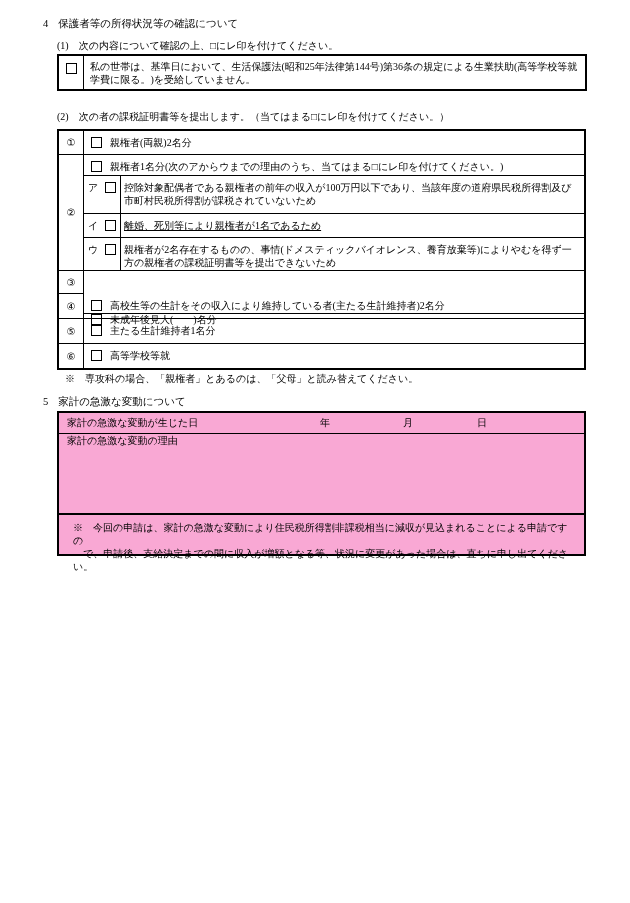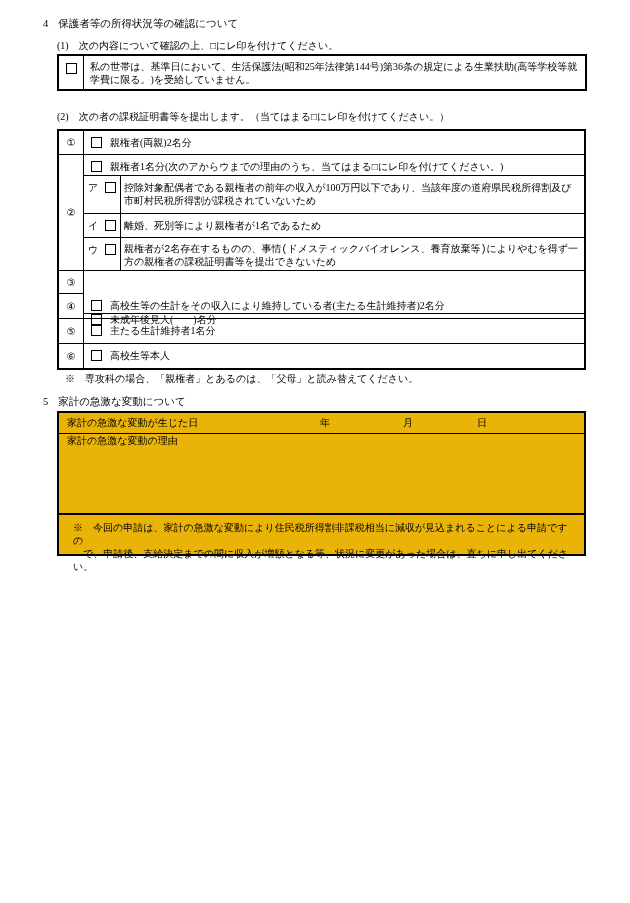--- a/index.html
+++ b/index.html
@@ -40,21 +40,21 @@
   .bb{border-bottom:1px solid #000;}
   .br{border-right:1px solid #000;}
   .numc{grid-column:1;display:flex;align-items:center;justify-content:center;}
   .bodyc{grid-column:2/4;display:flex;align-items:flex-start;gap:8px;padding:5px 4px 0 7px;}
   .letc{grid-column:2;display:flex;gap:7px;padding:5px 0 0 4px;}
   .txtc{grid-column:3;padding:5px 5px 12px 3px;white-space:pre-line;}
 
   
   .tbl5{
     left:57px;top:411px;width:529px;
-    border:2px solid #000;box-sizing:border-box;background:#eab308;
+    border:2px solid #000;box-sizing:border-box;background:#f9a8d4;
   }
   .t5r1{height:20px;border-bottom:1px solid #000;position:relative;line-height:20px;}
   .t5r1 .lbl{position:absolute;left:8px;top:0;}
   .t5r1 .unit{position:absolute;top:0;width:40px;text-align:center;}
   .t5r2{height:79px;border-bottom:2px solid #000;display:flex;align-items:flex-start;padding-left:8px;box-sizing:content-box;}
   .t5r3{height:39px;padding:6px 8px 0 14px;white-space:pre-line;box-sizing:border-box;}
 
   .note-line{white-space:pre-line;}
 </style>
 </head>
@@ -104,27 +104,27 @@
       <span>ア</span>
       <span class="cb"></span>
     </div>
     <div class="txtc bb" style="grid-row:3;">控除対象配偶者である親権者の前年の収入が100万円以下であり、当該年度の道府県民税所得割及び
 市町村民税所得割が課税されていないため</div>
 
     <div class="letc br bb" style="grid-row:4;">
       <span>イ</span>
       <span class="cb"></span>
     </div>
-    <div class="txtc bb" style="grid-row:4;">離婚、死別等により親権者が1名であるため</div>
+    <div class="txtc bb" style="grid-row:4;text-decoration:underline;">離婚、死別等により親権者が1名であるため</div>
 
     <div class="letc br bb" style="grid-row:5;">
       <span>ウ</span>
       <span class="cb"></span>
     </div>
-    <div class="txtc bb" style="grid-row:5;font-family:Liberation Mono, monospace;">親権者が2名存在するものの、事情(ドメスティックバイオレンス、養育放棄等)によりやむを得ず一
+    <div class="txtc bb" style="grid-row:5;">親権者が2名存在するものの、事情(ドメスティックバイオレンス、養育放棄等)によりやむを得ず一
 方の親権者の課税証明書等を提出できないため</div>
 
     <div class="numc br bb" style="grid-row:6;">③</div>
     <div class="bodyc bb" style="grid-row:6;margin-top:37px;">
       <span class="cb"></span>
       <span>未成年後見人(　　)名分</span>
     </div>
 
     <div class="numc br bb" style="grid-row:7;">④</div>
     <div class="bodyc bb" style="grid-row:7;">
@@ -134,21 +134,21 @@
 
     <div class="numc br bb" style="grid-row:8;">⑤</div>
     <div class="bodyc bb" style="grid-row:8;">
       <span class="cb"></span>
       <span>主たる生計維持者1名分</span>
     </div>
 
     <div class="numc br" style="grid-row:9;">⑥</div>
     <div class="bodyc" style="grid-row:9;">
       <span class="cb"></span>
-      <span>高校生等本人</span>
+      <span>高等学校等就</span>
     </div>
   </div>
 
   <div class="abs note-line" style="left:65px;top:372px;">※　専攻科の場合、「親権者」とあるのは、「父母」と読み替えてください。</div>
 
   <div class="abs heading" style="left:43px;top:395px;">
     <span>5</span>
     <span>家計の急激な変動について</span>
   </div>
 

